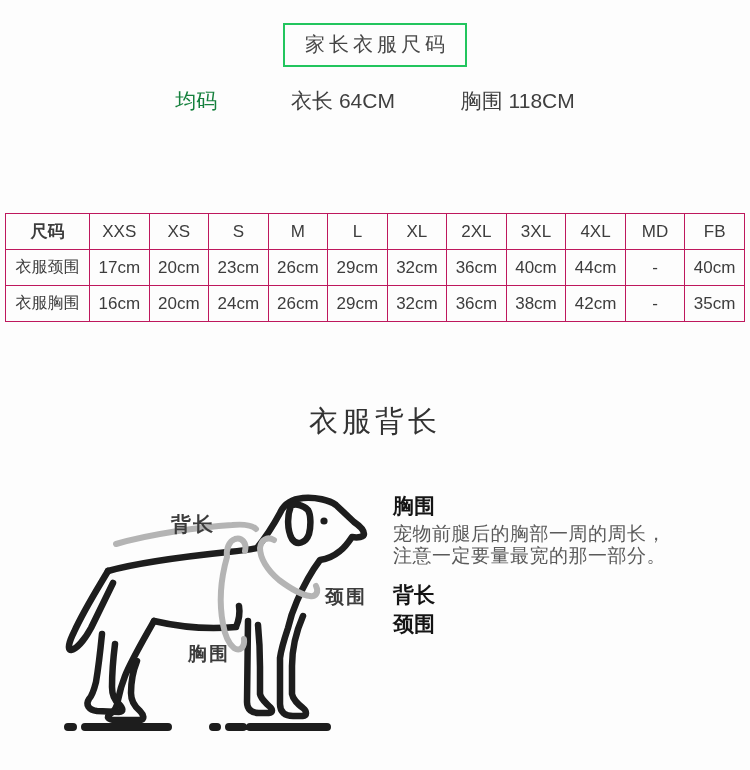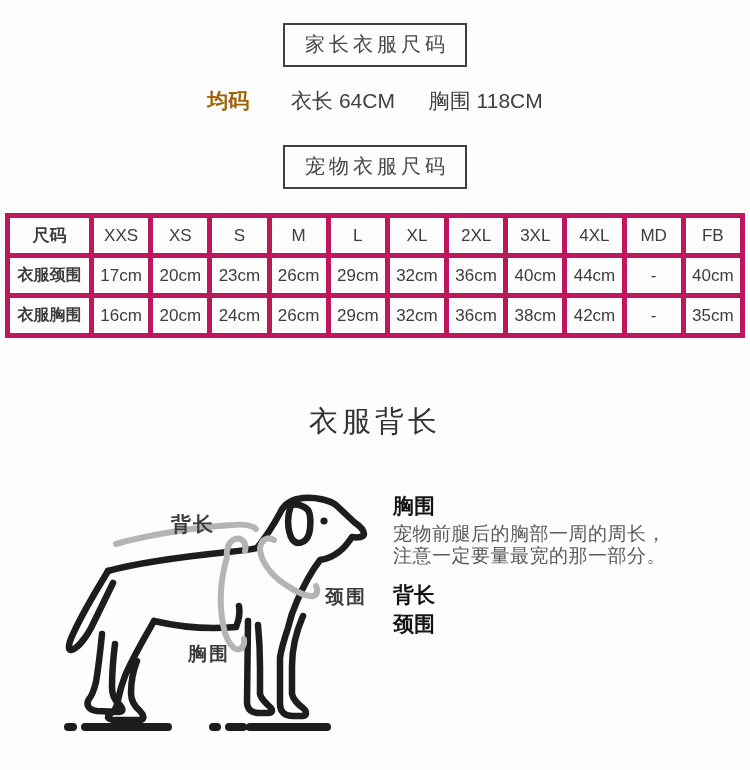--- a/index.html
+++ b/index.html
@@ -3,43 +3,43 @@
 <meta charset="utf-8">
 <style>
   html,body{margin:0;padding:0;background:#ffffff;}
   .page{
     position:relative;width:750px;height:770px;background:#fdfdfd;overflow:hidden;
     font-family:"Liberation Sans","DejaVu Sans",sans-serif;color:#3d3d3d;
   }
   
   .title-box{
     position:absolute;left:50%;transform:translateX(-50%);
-    border:2px solid #404040;color:#474747;background:#fdfdfd;
+    border:2px solid #22c55e;color:#474747;background:#fdfdfd;
     font-size:20px;letter-spacing:4px;padding:6px 16px 7px 20px;white-space:nowrap;
   }
   .title-box.parent{top:23px;}
   .title-box.pet{top:145px;}
   
   .onesize{position:absolute;top:87px;left:0;width:100%;text-align:center;
     font-size:21px;color:#3f3f3f;}
-  .onesize .lbl{font-weight:bold;color:#a16207;margin-right:36px;}
-  .onesize .seg{margin-right:28px;}
+  .onesize .lbl{font-weight:normal;color:#15803d;margin-right:36px;}
+  .onesize .seg{margin-right:28px;margin-left:32px;}
   .onesize .seg:last-child{margin-right:0;text-align:right;}
   
   table.size-table{
     position:absolute;top:213px;left:5px;width:740px;
     border-collapse:collapse;table-layout:fixed;background:#fdfdfd;
   }
   table.size-table th,table.size-table td{
-    border:5px solid #be185d;text-align:center;vertical-align:middle;
+    border:1px solid #be185d;text-align:center;vertical-align:middle;
     height:35px;font-size:17px;color:#3d3d3d;padding:0;font-weight:normal;
     overflow:hidden;
   }
   table.size-table th.hd{font-weight:bold;}
-  table.size-table th.rl{font-weight:bold;font-size:16px;}
+  table.size-table th.rl{font-weight:normal;font-size:16px;}
   
   .measure-title{position:absolute;top:402px;left:0;width:100%;text-align:center;
     font-size:29px;letter-spacing:4px;color:#333;font-weight:500;}
   .dog-figure{position:absolute;left:42px;top:488px;width:335px;height:262px;}
   .dog-figure svg{display:block;}
   .dog-figure text{font-family:"Liberation Sans","DejaVu Sans",sans-serif;
     font-weight:600;fill:#3c3c3c;letter-spacing:2px;}
   .desc-col{position:absolute;left:393px;top:494px;width:320px;}
   .desc-item h3{margin:0 0 5px 0;font-size:21px;line-height:24px;font-weight:bold;color:#141414;}
   .desc-item p{margin:0 0 16px 0;font-size:19px;line-height:22px;color:#5a5a5a;
@@ -53,23 +53,20 @@
   <div class="title-box parent">
     <span>家长衣服尺码</span>
   </div>
 
   <div class="onesize">
     <span class="lbl">均码</span>
     <span class="seg">衣长 64CM</span>
     <span class="seg">胸围 118CM</span>
   </div>
 
-  <div class="title-box pet">
-    <span>宠物衣服尺码</span>
-  </div>
 
   <table class="size-table">
     <colgroup>
       <col style="width:84px">
         <col>
         <col>
         <col>
         <col>
         <col>
         <col>

